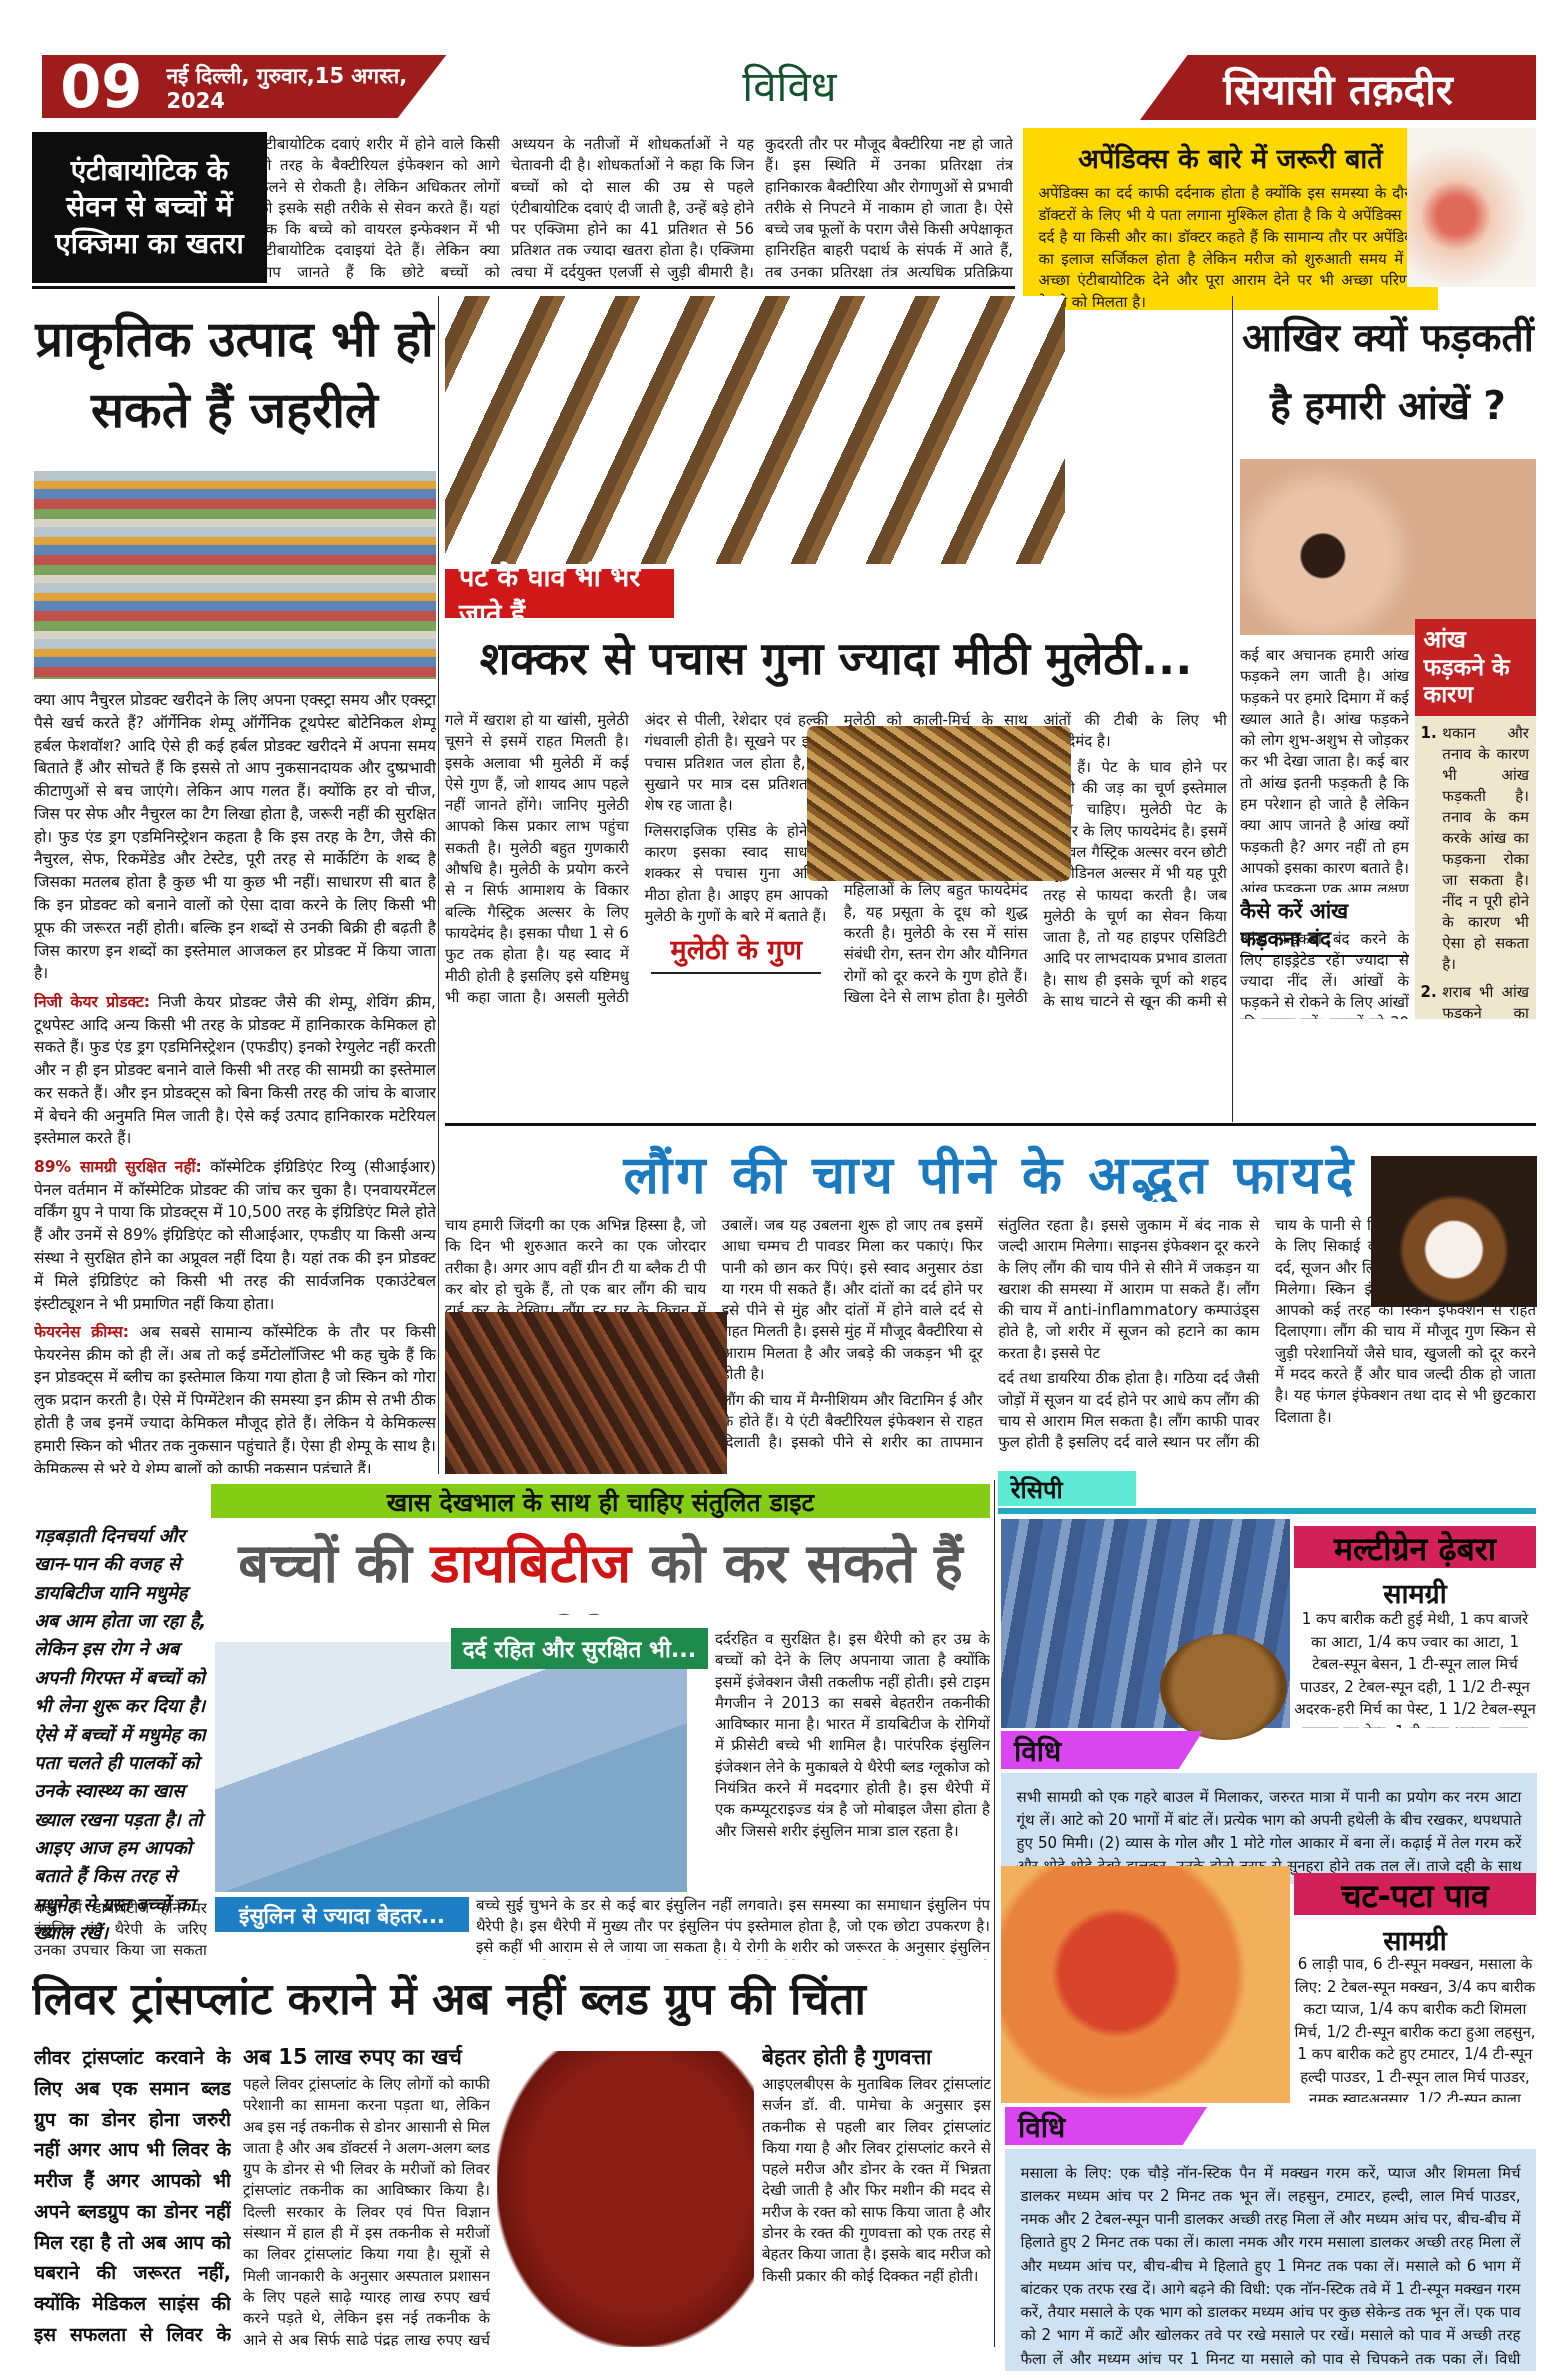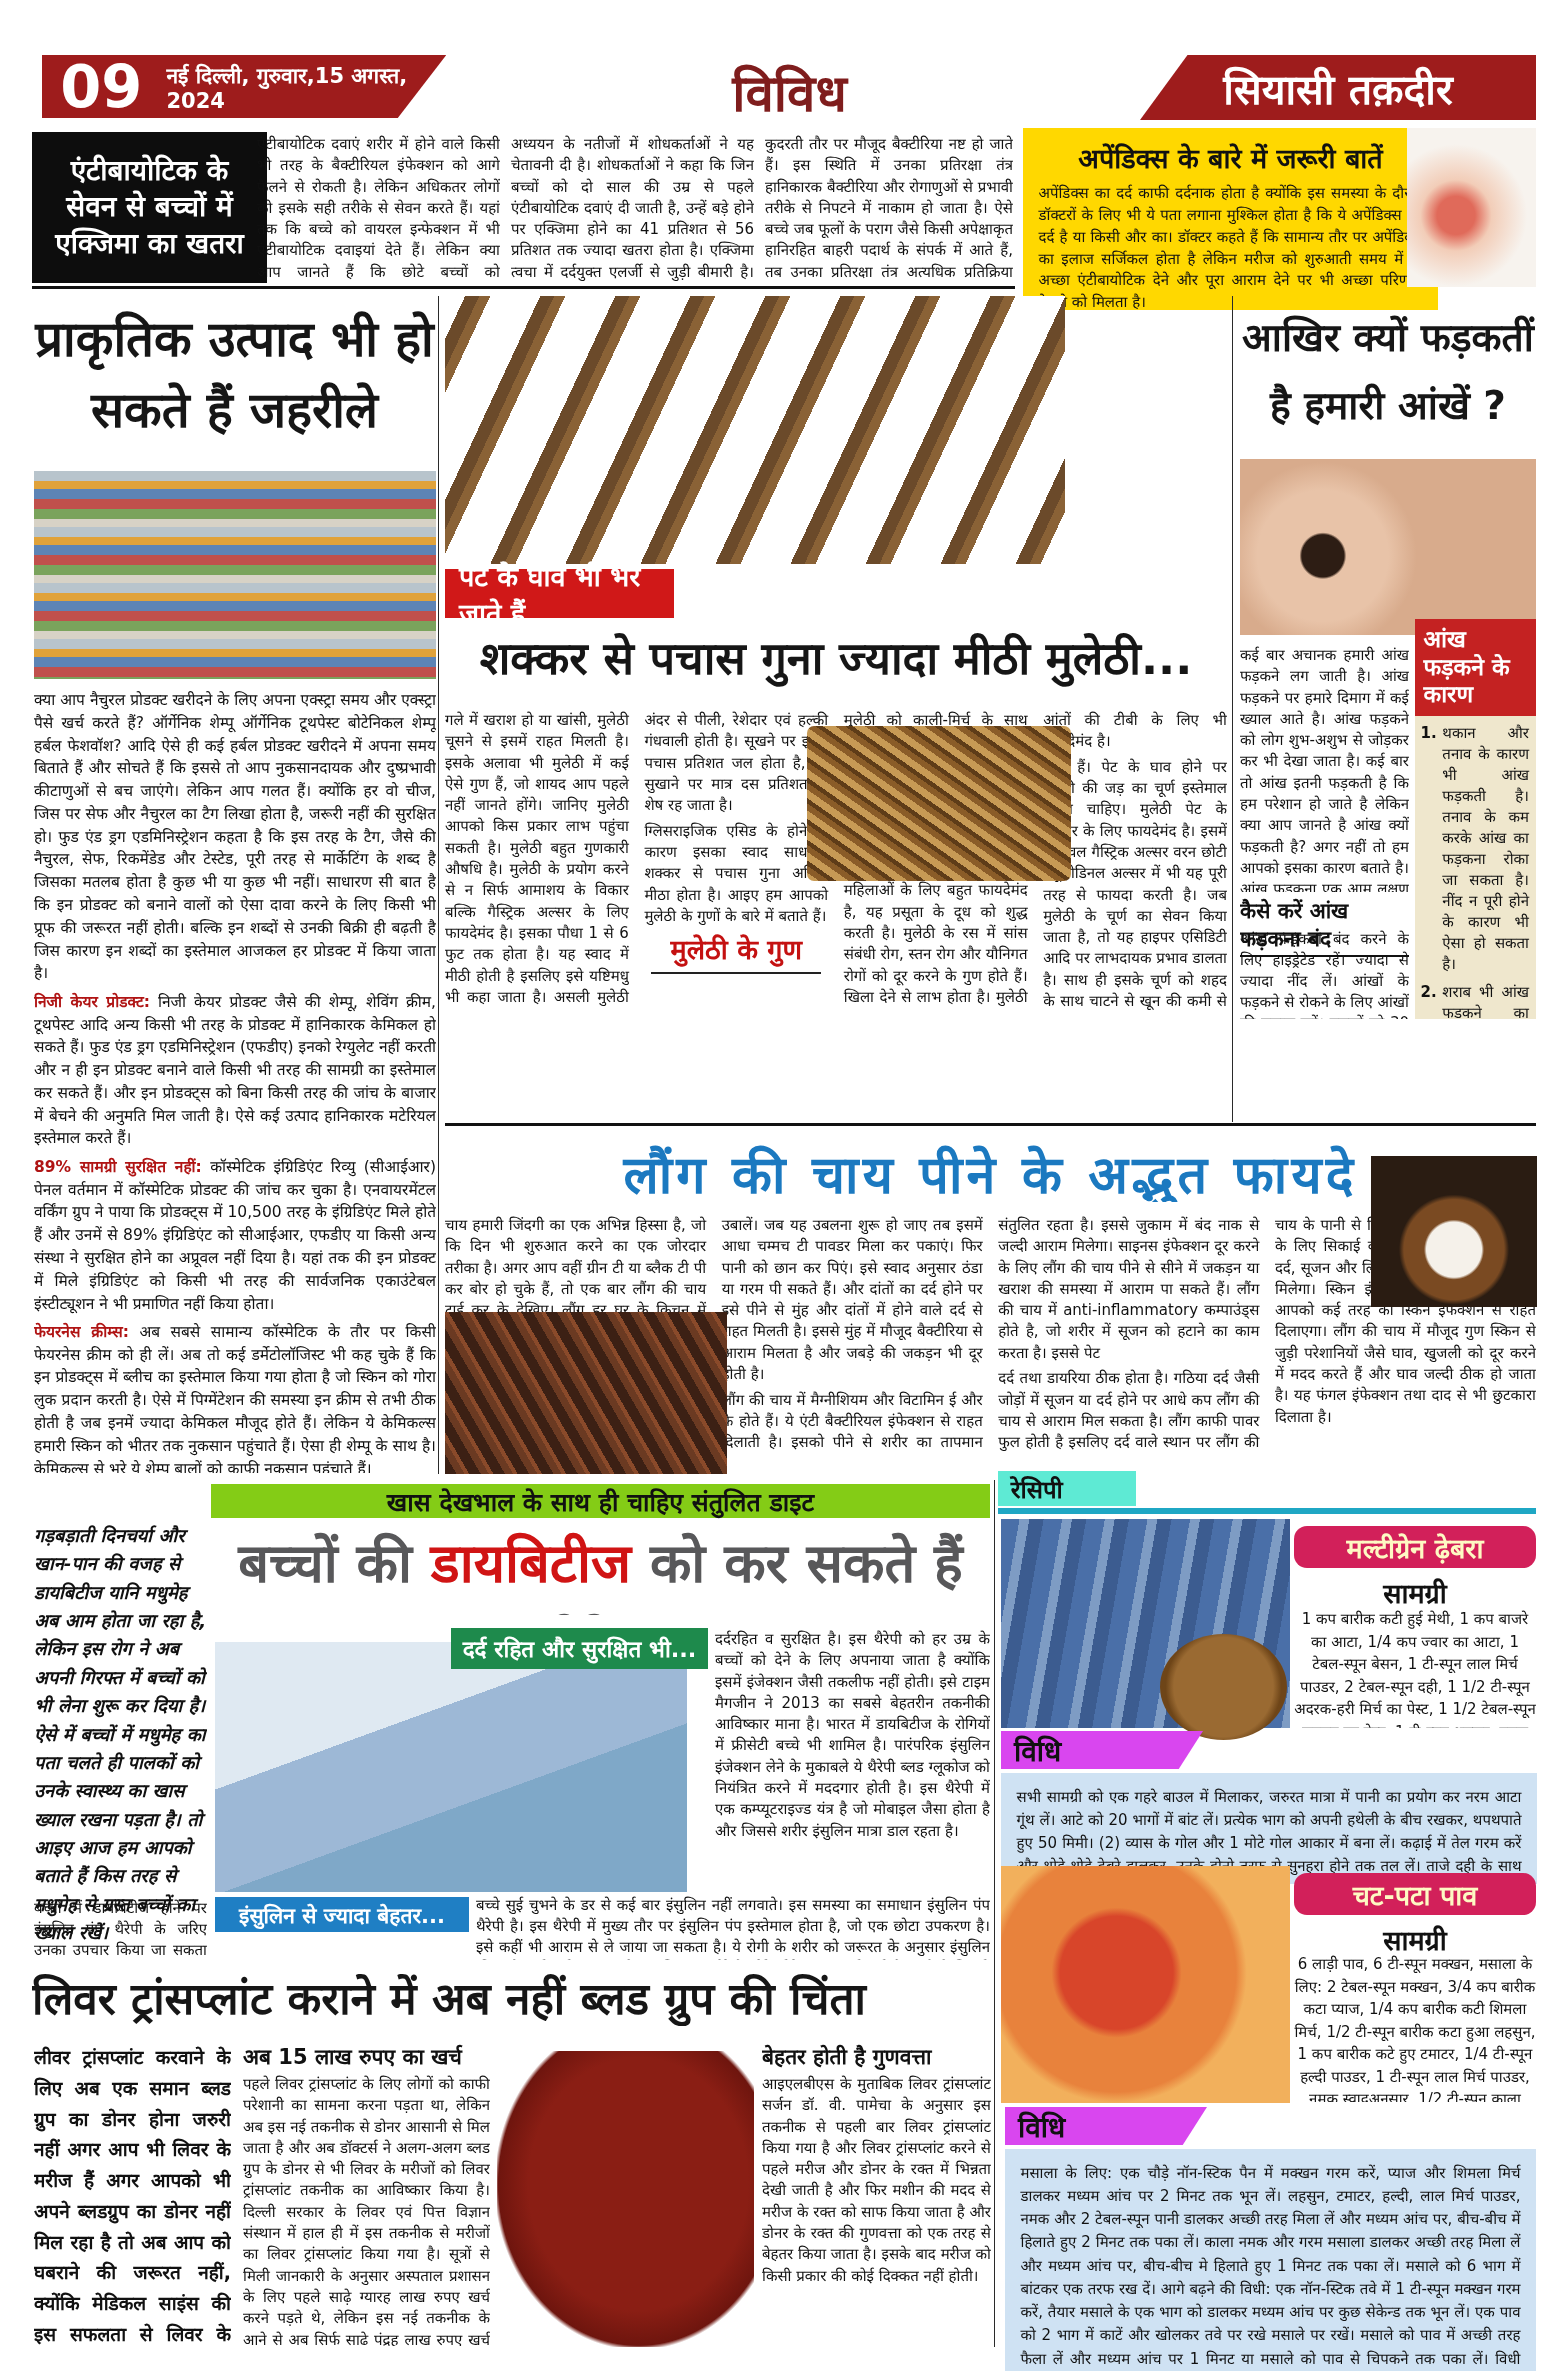--- a/index.html
+++ b/index.html
@@ -7,21 +7,21 @@
         font-family:"DejaVu Sans","Liberation Sans",sans-serif;color:#111;overflow:hidden;}
   .abs{position:absolute;}
   .just{text-align:justify;}
   .ov{overflow:hidden;}
   
   .banner{background:#9e1c1c;color:#fff;}
   .banner-left{clip-path:polygon(0 0,100% 0,88% 100%,0 100%);display:flex;align-items:center;gap:24px;padding-left:18.3px;}
   .banner-right{clip-path:polygon(12% 0,100% 0,100% 100%,0 100%);display:flex;align-items:center;justify-content:center;}
   .pageno{font-size:59px;font-weight:800;line-height:1;}
   .dateline{font-size:21px;font-weight:700;}
-  .section-title{color:#7f1d1d;font-size:51px;font-weight:700;}
+  .section-title{color:#14532d;font-size:42px;font-weight:400;}
   .rb-text{font-size:41px;font-weight:800;}
   
   .ecz-title{background:#0d0d0d;color:#fff;font-size:28px;font-weight:800;text-align:center;
              display:flex;align-items:center;justify-content:center;line-height:1.3;padding:0 10px;}
   .body21{font-size:15px;line-height:1.42;}
   .rule{background:#111;}
   .appx{background:#ffd800;padding:11.3px 15.5px;}
   .appx h3{margin:0 0 7px 0;font-size:27px;font-weight:800;text-align:center;color:#111;}
   .appx p{margin:0;font-size:15px;line-height:1.45;text-align:justify;}
   
@@ -39,21 +39,21 @@
   .cols4{column-count:4;column-gap:15.5px;}
   
   .diab-kicker{background:#84cc16;color:#111;font-weight:800;text-align:center;display:flex;align-items:center;justify-content:center;}
   .diab-hl{font-weight:800;text-align:center;color:#58585a;}
   .diab-hl .red{color:#d01414;}
   .box-title{color:#fff;font-weight:800;display:flex;align-items:center;justify-content:center;}
   .green{background:#1e8a4c;}
   .blue{background:#1f7fc4;}
   
   .rtab{background:#5eead4;color:#111;font-weight:800;display:flex;align-items:center;padding:0 12.7px;}
-  .rbanner{background:#d2205a;color:#fef9c3;font-weight:800;display:flex;align-items:center;justify-content:center;font-size:27px;border-radius:13px;}
+  .rbanner{background:#d2205a;color:#000000;font-weight:800;display:flex;align-items:center;justify-content:center;font-size:32px;}
   .rhead{font-size:27px;font-weight:800;text-align:center;}
   .ring{font-size:15px;line-height:1.5;text-align:center;}
   .vtab{background:#d946ef;color:#111;font-weight:700;font-size:28px;display:flex;align-items:center;padding:0 13px;
         clip-path:polygon(0 0,100% 0,88% 100%,0 100%);}
   .mbox{background:#cfe2f3;padding:12.7px 15.5px;font-size:15px;line-height:1.55;text-align:justify;}
   
   .ph{background:#ddd;}
   .ph-shelves{background:repeating-linear-gradient(180deg,#b8c4cc 0 10px,#e0a23a 10px 18.3px,#5d84b5 18.3px 28px,#c0504c 28px 38px,#7aa35c 38px 48px,#d7d2c6 48px 56px);}
   .ph-licorice{background:repeating-linear-gradient(115deg,#fff 0 18.3px,#6b4a2a 18.3px 31px,#8a6236 31px 41px,#fff 41px 68px),#fff;}
   .ph-eyes{background:radial-gradient(circle at 28% 55%,#2d1d14 0 9%,#e8c3a8 10% 28%,#d8ab8c 40%),radial-gradient(circle at 72% 55%,#2d1d14 0 9%,#e8c3a8 10% 28%,#d8ab8c 40%),#caa084;}

